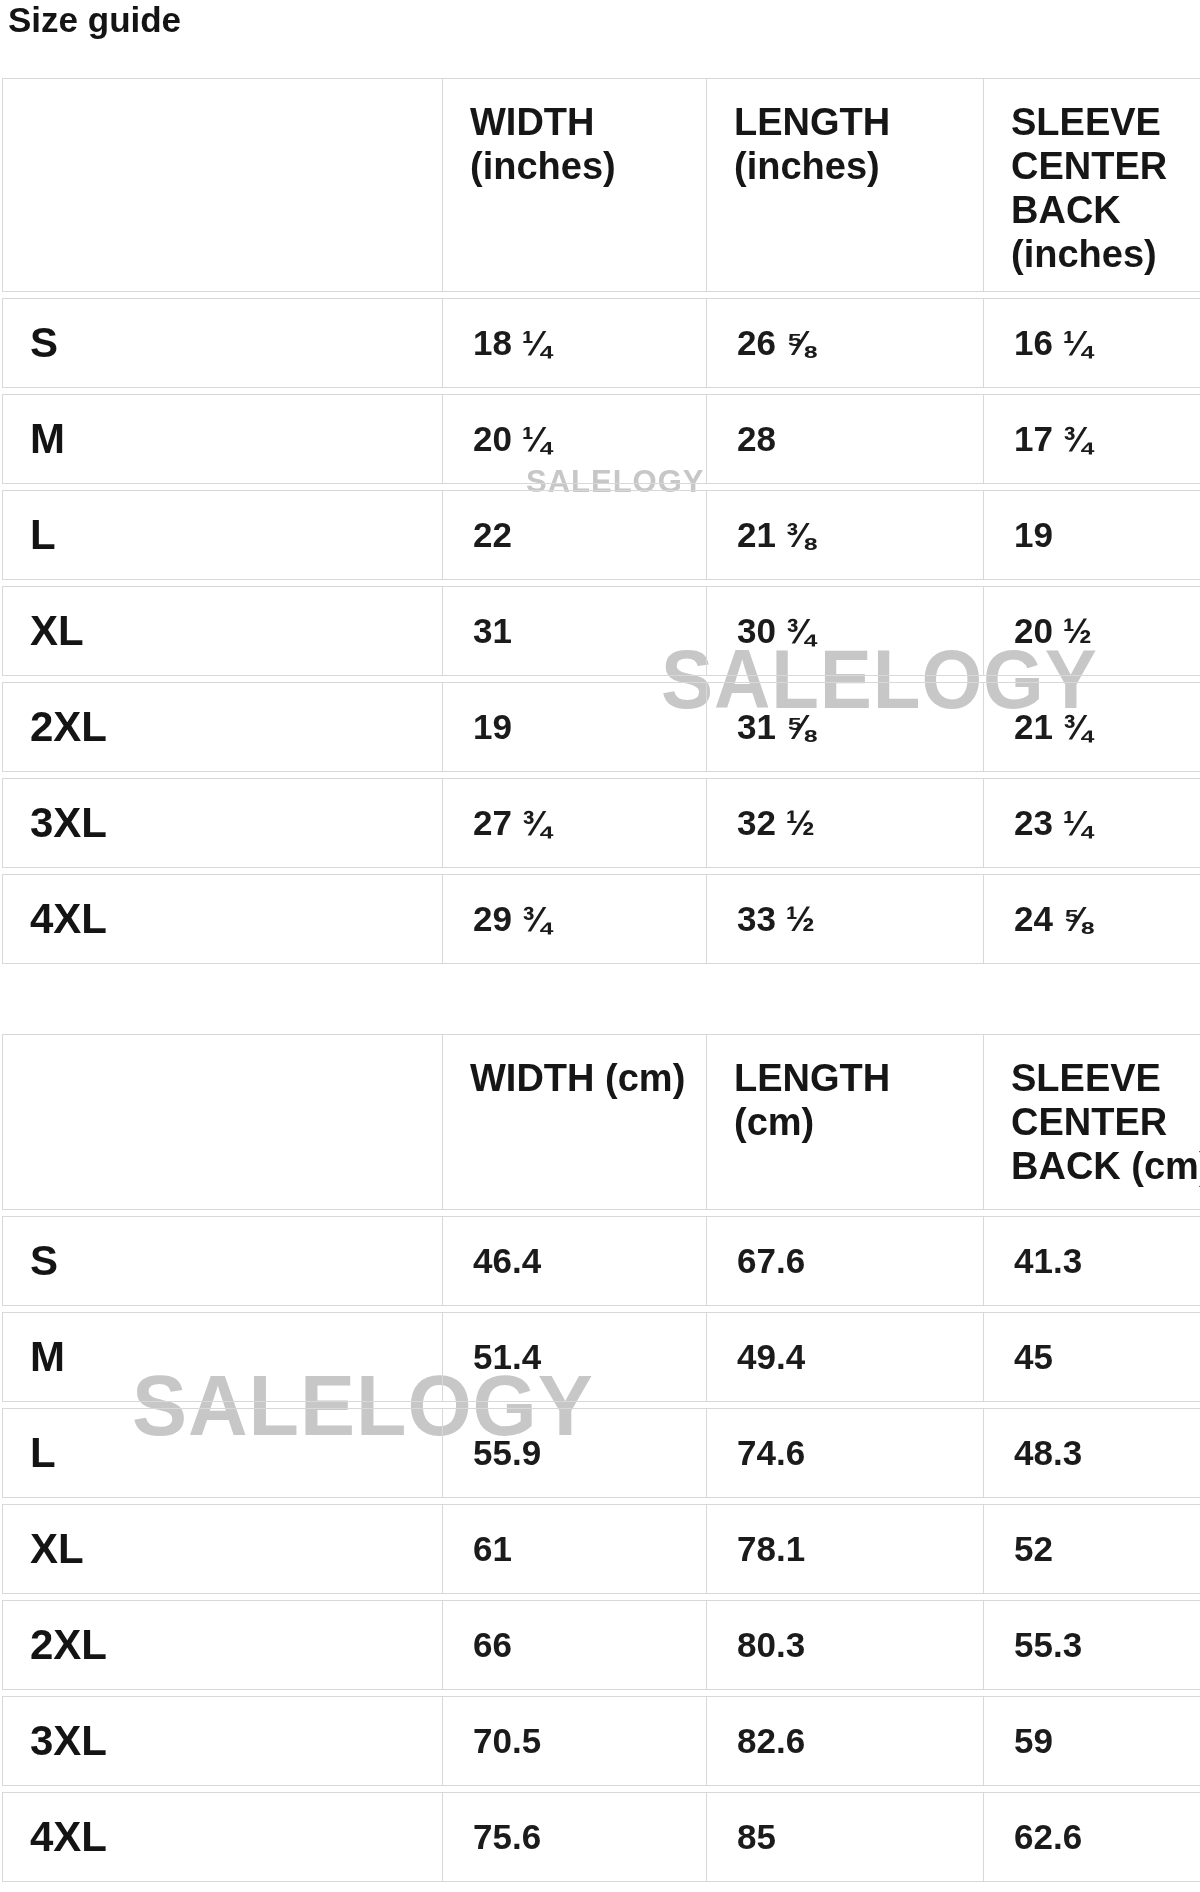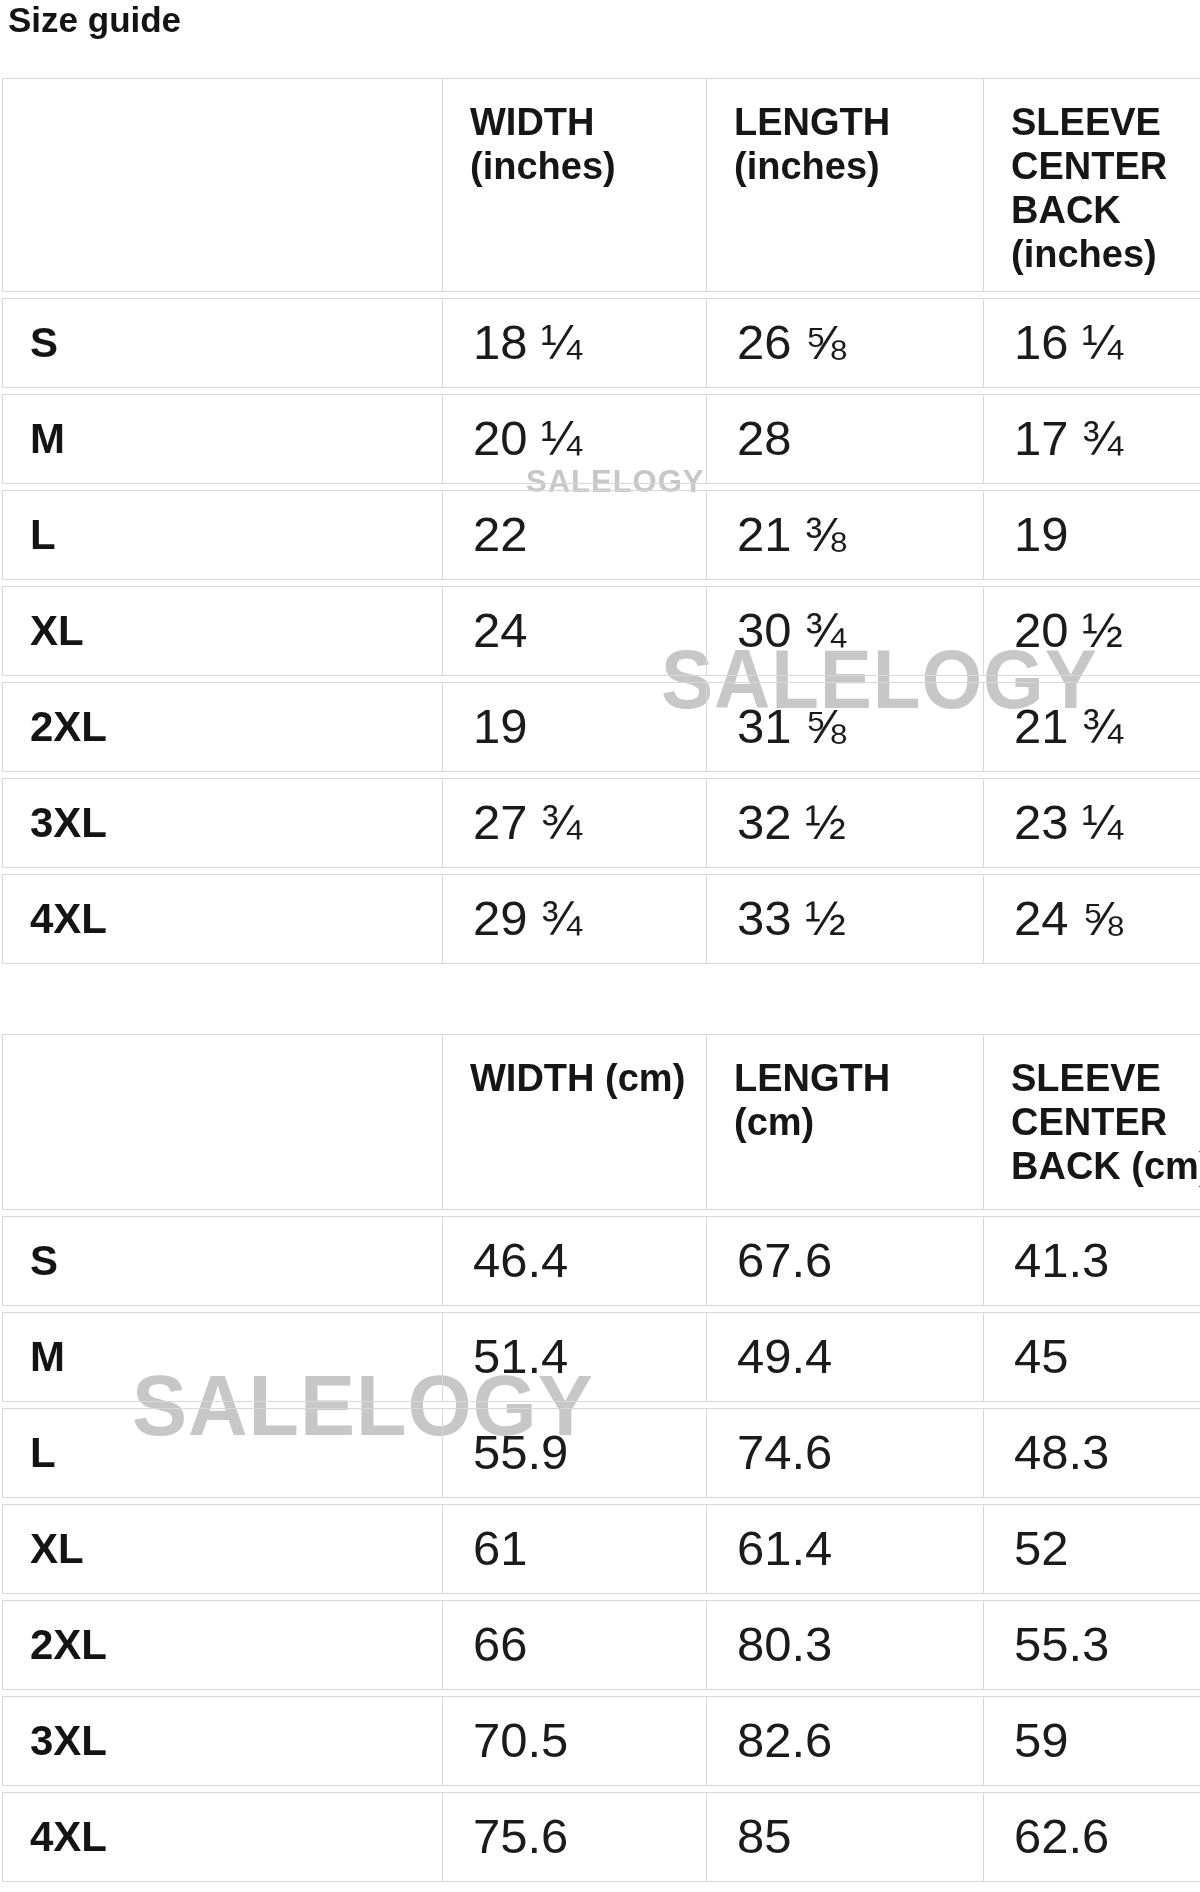--- a/index.html
+++ b/index.html
@@ -77,22 +77,22 @@
     line-height: 44px;
     font-weight: 700;
     color: #161616;
   }
   #table-inches tr.header-row th { height: 214px; }
   #table-cm     tr.header-row th { height: 176px; }
 
   td {
     height: 90px;
     vertical-align: middle;
-    font-size: 49px;
-    font-weight: 400;
+    font-size: 35px;
+    font-weight: 700;
     padding: 0 10px 0 30px;
     line-height: 1.1;
     white-space: nowrap;
   }
   td.size-label {
     font-size: 42px;
     font-weight: 700;
     padding-left: 27px;
     color: #141414;
   }
@@ -133,21 +133,21 @@
     <td>17 ¾</td>
   </tr>
   <tr>
     <td class="size-label">L</td>
     <td>22</td>
     <td>21 ⅜</td>
     <td>19</td>
   </tr>
   <tr>
     <td class="size-label">XL</td>
-    <td>24</td>
+    <td>31</td>
     <td>30 ¾</td>
     <td>20 ½</td>
   </tr>
   <tr>
     <td class="size-label">2XL</td>
     <td>19</td>
     <td>31 ⅝</td>
     <td>21 ¾</td>
   </tr>
   <tr>
@@ -193,21 +193,21 @@
   </tr>
   <tr>
     <td class="size-label">L</td>
     <td>55.9</td>
     <td>74.6</td>
     <td>48.3</td>
   </tr>
   <tr>
     <td class="size-label">XL</td>
     <td>61</td>
-    <td>61.4</td>
+    <td>78.1</td>
     <td>52</td>
   </tr>
   <tr>
     <td class="size-label">2XL</td>
     <td>66</td>
     <td>80.3</td>
     <td>55.3</td>
   </tr>
   <tr>
     <td class="size-label">3XL</td>

